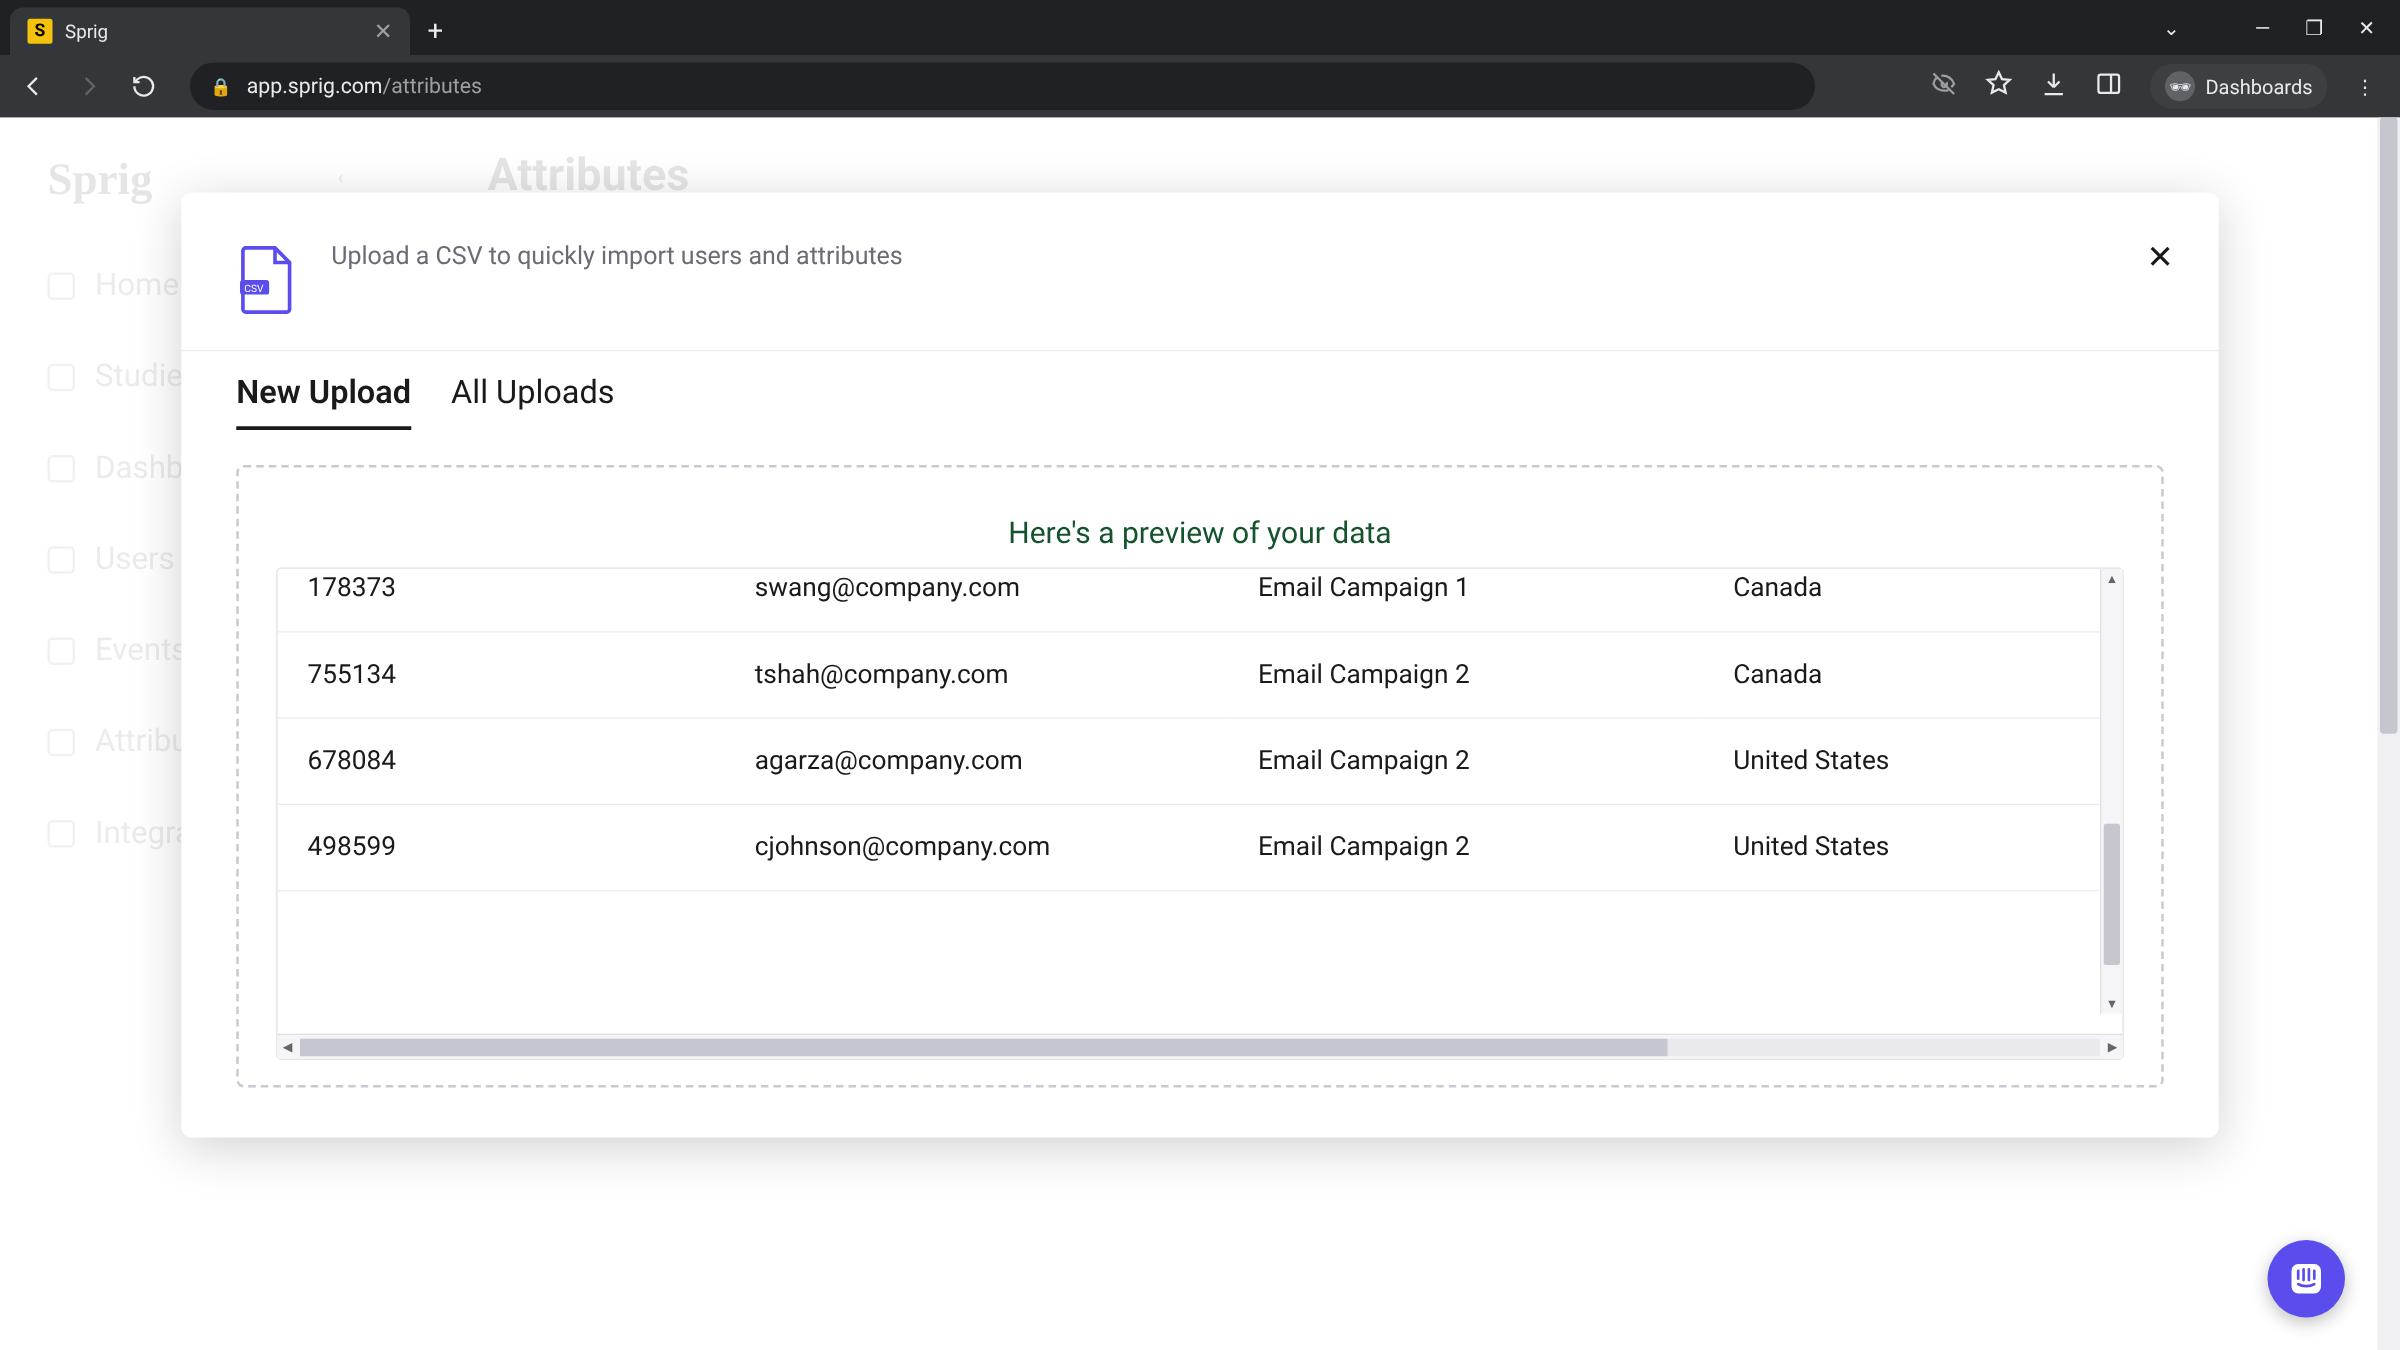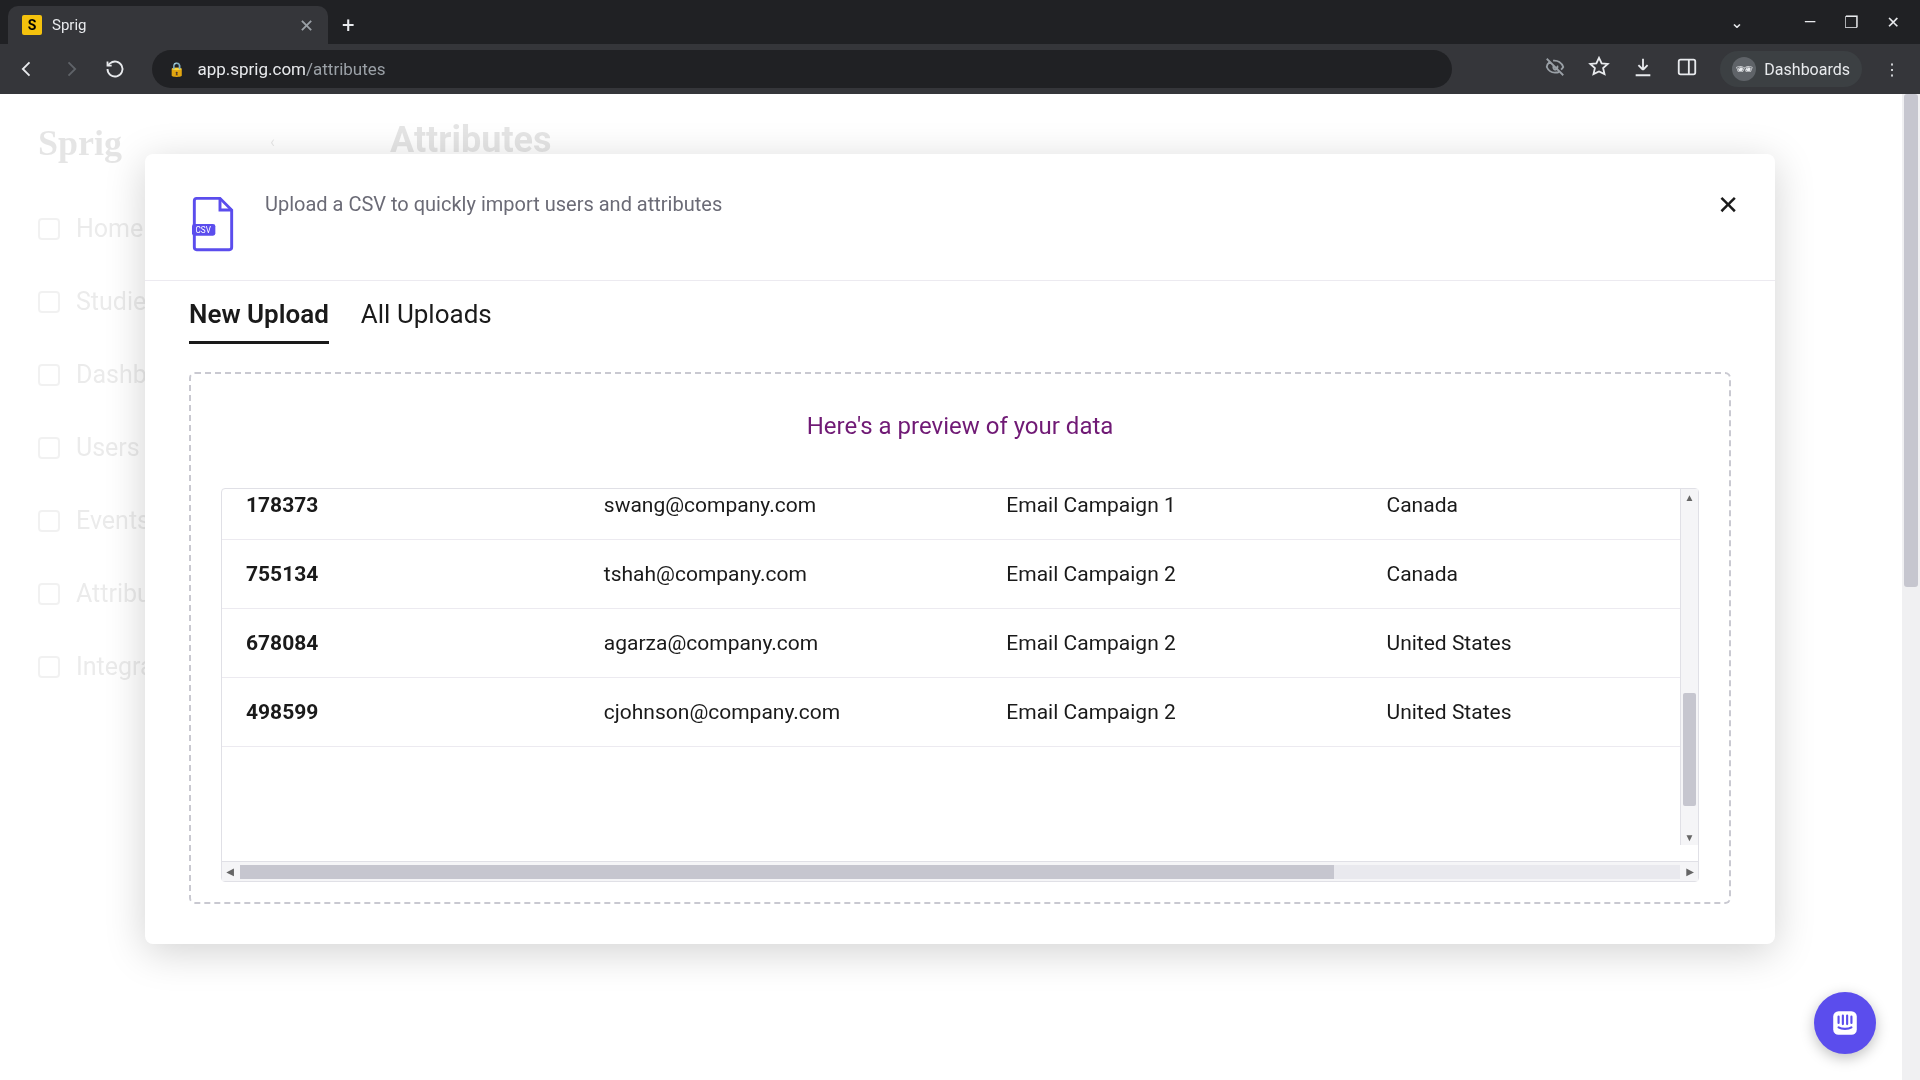--- a/index.html
+++ b/index.html
@@ -48,27 +48,27 @@
   .file-icon svg { width:48px; height:56px; }
   .modal-titles h1 { font-size: 30px; font-weight: 700; color: #1a1a1a; margin-bottom: 10px; }
   .modal-titles p { font-size: 20px; color: #6b6b76; }
   .modal-close { position:absolute; right: 36px; top: 36px; font-size: 26px; color:#1a1a1a; cursor:pointer; background:none; border:none; }
 
   .tabs { display:flex; gap: 32px; padding: 18px 44px 0 44px; }
   .tab-item { font-size: 26px; color:#1a1a1a; padding-bottom: 12px; cursor:pointer; }
   .tab-item.active { font-weight: 600; border-bottom: 3px solid #1a1a1a; }
 
   .preview-box { margin: 28px 44px 40px 44px; border: 2px dashed #c9c9d1; border-radius: 6px; padding: 38px 30px 20px 30px; }
-  .preview-title { text-align:center; font-size: 24px; color:#701a75; margin-bottom: 48px; }
+  .preview-title { text-align:center; font-size: 24px; color:#14532d; margin-bottom: 14px; }
 
   .table-wrap { position:relative; border:1px solid #e0e0e6; border-radius:4px; }
   .table-scroll { overflow: hidden; height: 372px; position:relative; }
   table { width: 100%; border-collapse: collapse; font-size: 21px; color:#1a1a1a; table-layout:auto; }
   td { padding: 22px 24px; border-bottom: 1px solid #eceaf0; white-space:nowrap; }
-  td:first-child { width: 320px; font-weight: bold; }
+  td:first-child { width: 320px; }
   td:nth-child(2) { width: 360px; }
   td:nth-child(3) { width: 340px; }
   td:nth-child(4) { width: 300px; }
   tr:first-child td { padding-top: 4px; } 
 
   .vscroll { position:absolute; right:0; top:0; bottom:16px; width:18px; background:#f5f5f7; border-left:1px solid #e0e0e6; }
   .vscroll .arrow { height:16px; display:flex; align-items:center; justify-content:center; font-size:10px; color:#666; }
   .vscroll .track { position:absolute; top:16px; bottom:16px; left:0; right:0; }
   .vscroll .thumb { position:absolute; left:2px; right:2px; background:#c6c6cf; border-radius:2px; top:58%; height:35%; }
   .hscroll { height:20px; background:#f5f5f7; border-top:1px solid #e0e0e6; display:flex; align-items:center; position:relative; }

